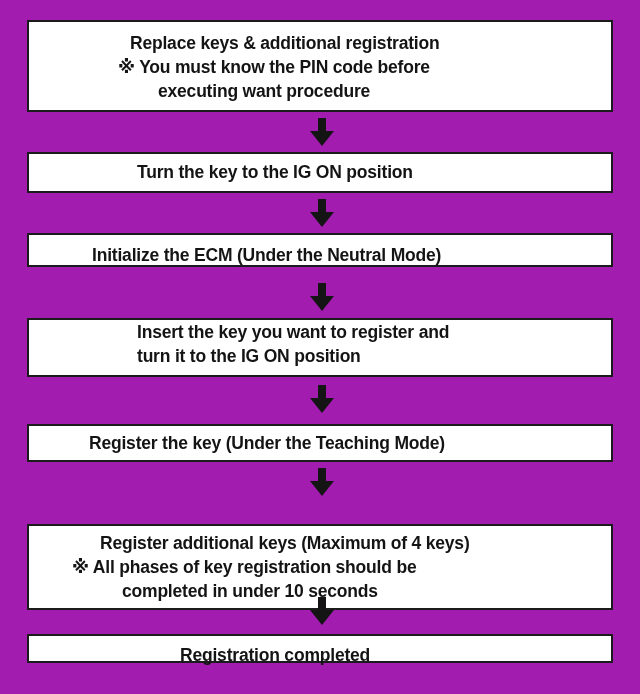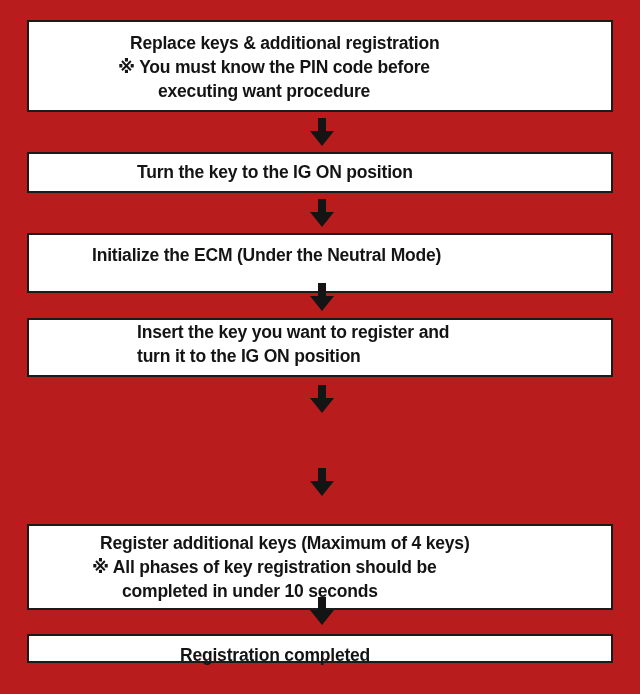--- a/index.html
+++ b/index.html
@@ -1,19 +1,19 @@
 <!DOCTYPE html>
 <html><head>
 <meta charset="utf-8">
 <style>
   html,body{margin:0;padding:0;background:#ffffff;}
   .page{
     position:relative;
     width:640px;height:694px;
-    background:#b91c1c;
+    background:#a21caf;
     font-family:"Liberation Sans","DejaVu Sans",sans-serif;
     font-weight:700;
     color:#141414;
     overflow:hidden;
   }
   .box{
     position:absolute;
     left:27px;width:586px;
     border:2px solid #1b1b1b;
     box-sizing:border-box;
@@ -28,32 +28,32 @@
   }
   
   .b1{top:20px;height:92px;padding-top:9px;}
   .b1 .line:nth-child(1){padding-left:101px;}
   .b1 .line:nth-child(2){padding-left:89px;}
   .b1 .line:nth-child(3){padding-left:129px;}
 
   .b2{top:152px;height:41px;padding-top:6px;}
   .b2 .line{padding-left:108px;}
 
-  .b3{top:233px;height:60px;padding-top:8px;}
+  .b3{top:233px;height:34px;padding-top:8px;}
   .b3 .line{padding-left:63px;}
 
   .b4{top:318px;height:59px;}
   .b4 .line{padding-left:108px;}
 
   .b5{top:424px;height:38px;padding-top:5px;}
   .b5 .line{padding-left:60px;}
 
   .b6{top:524px;height:86px;padding-top:5px;}
   .b6 .line:nth-child(1){padding-left:71px;}
-  .b6 .line:nth-child(2){padding-left:63px;}
+  .b6 .line:nth-child(2){padding-left:43px;}
   .b6 .line:nth-child(3){padding-left:93px;}
 
   .b7{top:634px;height:29px;padding-top:7px;}
   .b7 .line{padding-left:151px;}
 
   .arrow{
     position:absolute;
     left:309px;
     width:26px;height:28px;
   }
@@ -110,20 +110,23 @@
     <span class="line">turn it to the IG ON position</span>
   </div>
 
   <div class="arrow a4">
     <svg viewBox="0 0 26 28" xmlns="http://www.w3.org/2000/svg">
         <rect x="9" y="0" width="8" height="14" fill="#141414"></rect>
         <polygon points="1,13 25,13 13,28" fill="#141414"></polygon>
       </svg>
   </div>
 
+  <div class="box b5">
+    <span class="line">Register the key (Under the Teaching Mode)</span>
+  </div>
 
   <div class="arrow a5">
     <svg viewBox="0 0 26 28" xmlns="http://www.w3.org/2000/svg">
         <rect x="9" y="0" width="8" height="14" fill="#141414"></rect>
         <polygon points="1,13 25,13 13,28" fill="#141414"></polygon>
       </svg>
   </div>
 
   <div class="box b6">
     <span class="line">Register additional keys (Maximum of 4 keys)</span>

